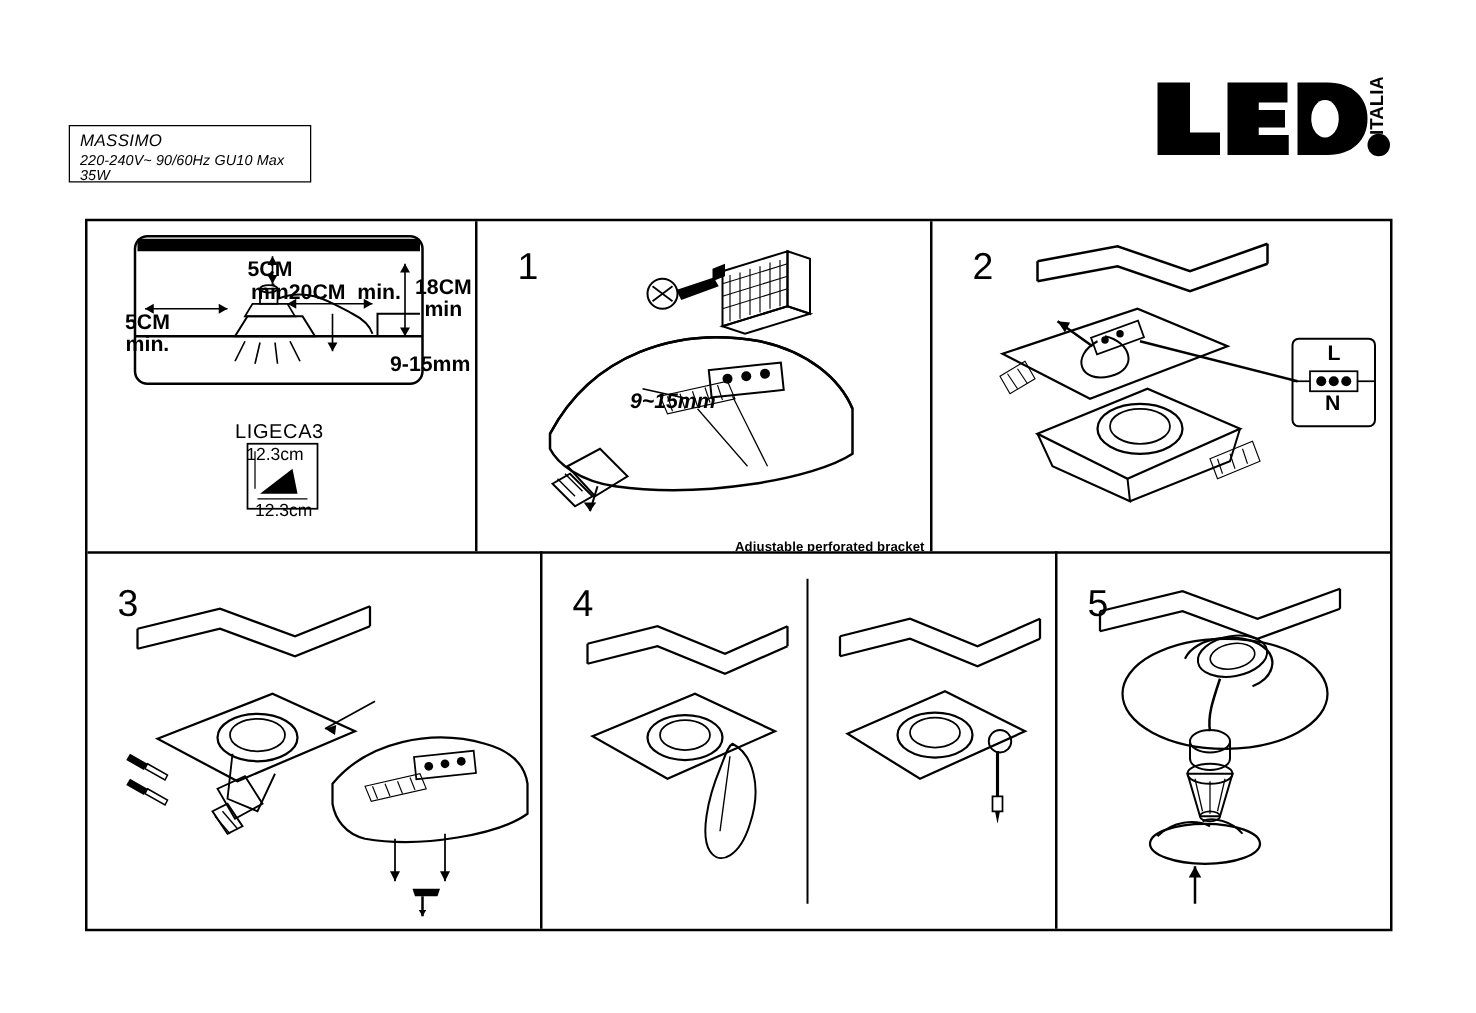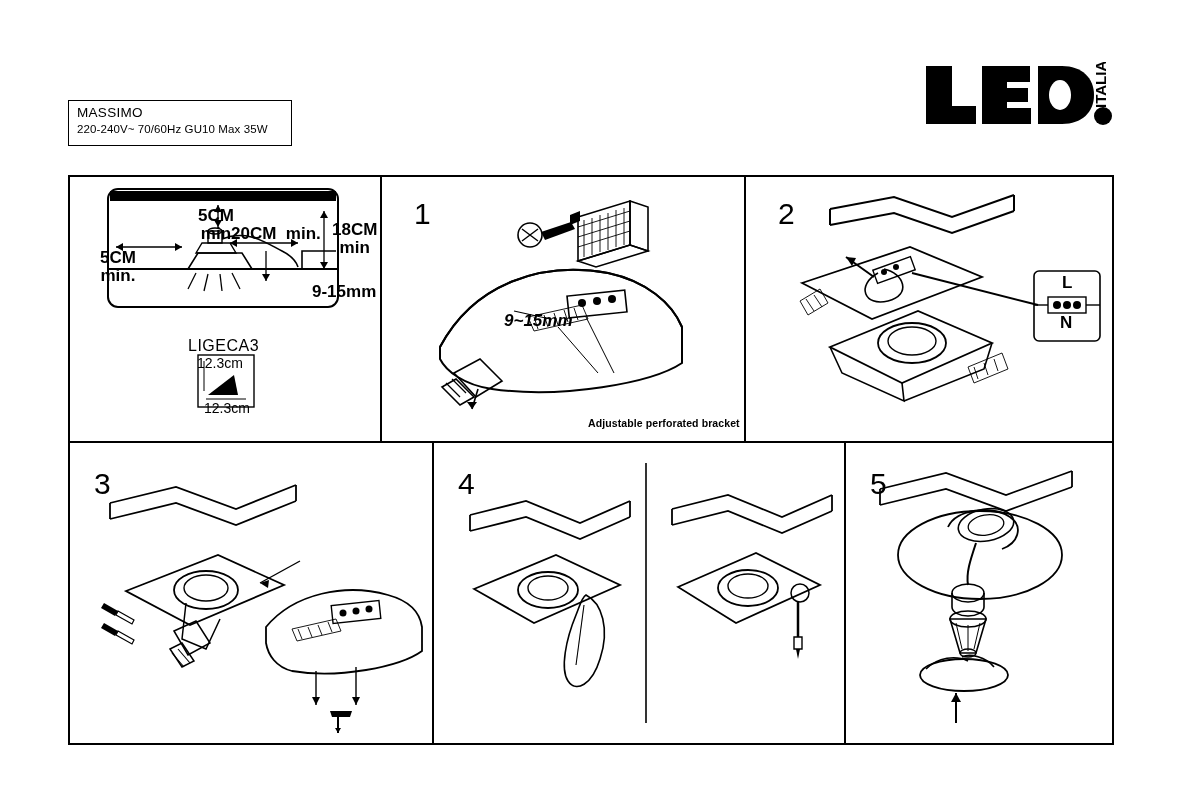--- a/index.html
+++ b/index.html
@@ -27,27 +27,28 @@
     position: absolute;
     left: 68px;
     top: 38px;
     font-size: 27px;
     letter-spacing: 0.4px;
     white-space: nowrap;
   }
 
   .spec-box {
     position: absolute;
-    left: 68px;
+    left: 55px;
     top: 100px;
-    width: 224px;
+    width: 194px;
     height: 46px;
     border: 1.5px solid #000;
     box-sizing: border-box;
     padding: 4px 8px;
+    font-style: italic;
   }
   .spec-model {
     font-size: 13.5px;
     letter-spacing: 0.3px;
   }
   .spec-elec {
     font-size: 11.5px;
     margin-top: 3px;
     letter-spacing: 0.1px;
   }
@@ -125,21 +126,21 @@
   .nofill { fill: none; }
 </style>
 </head>
 <body>
 
 <div class="sheet">
 
 
   <div class="spec-box">
     <div class="spec-model">MASSIMO</div>
-    <div class="spec-elec">220-240V~ 70/60Hz GU10 Max 35W</div>
+    <div class="spec-elec">220-240V~ 90/60Hz GU10 Max 35W</div>
   </div>
 
   <div class="logo">
     <svg width="200" height="70" viewBox="0 0 200 70">
       <g>
 
         <path d="M6 4 h26 v40 h24 v18 h-50 z" fill="#000"></path>
 
         <path d="M62 4 h48 v16 h-23 v6 h21 v14 h-21 v6 h24 v16 h-49 z" fill="#000"></path>
 
@@ -271,21 +272,21 @@
         <path d="M96 212 l-6 20" stroke="#000" stroke-width="1.6" fill="none"></path>
         <path d="M90 232 l-5 -7 h10 z" fill="#000"></path>
 
         <line x1="132" y1="134" x2="168" y2="142" stroke="#000" stroke-width="1.2"></line>
 
         <line x1="204" y1="140" x2="232" y2="196" stroke="#000" stroke-width="1"></line>
         <line x1="176" y1="150" x2="216" y2="196" stroke="#000" stroke-width="1"></line>
       </svg>
 
       <div class="dim" style="left:122px; top:135px;font-style:italic;">9~15mm</div>
-      <div class="cap" style="left:206px; top:240px;">Adjustable perforated bracket</div>
+      <div class="cap" style="left:206px; top:255px;">Adjustable perforated bracket</div>
     </div>
 
     <div class="panel" style="left:676px; top:0; width:366px; height:264px;">
       <div class="step-num" style="left:32px; top:22px;">2</div>
 
       <svg width="366" height="264" viewBox="0 0 366 264">
 
         <path d="M84 32 L148 20 L206 40 L268 18" class="nofill" stroke="#000" stroke-width="2"></path>
         <path d="M84 48 L148 36 L206 56 L268 34" class="nofill" stroke="#000" stroke-width="2"></path>
         <line x1="84" y1="32" x2="84" y2="48" stroke="#000" stroke-width="2"></line>

